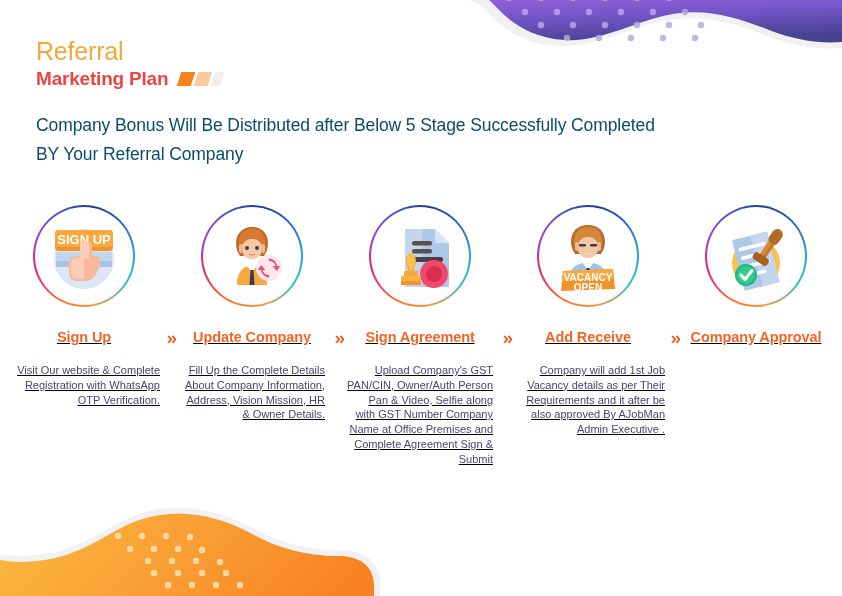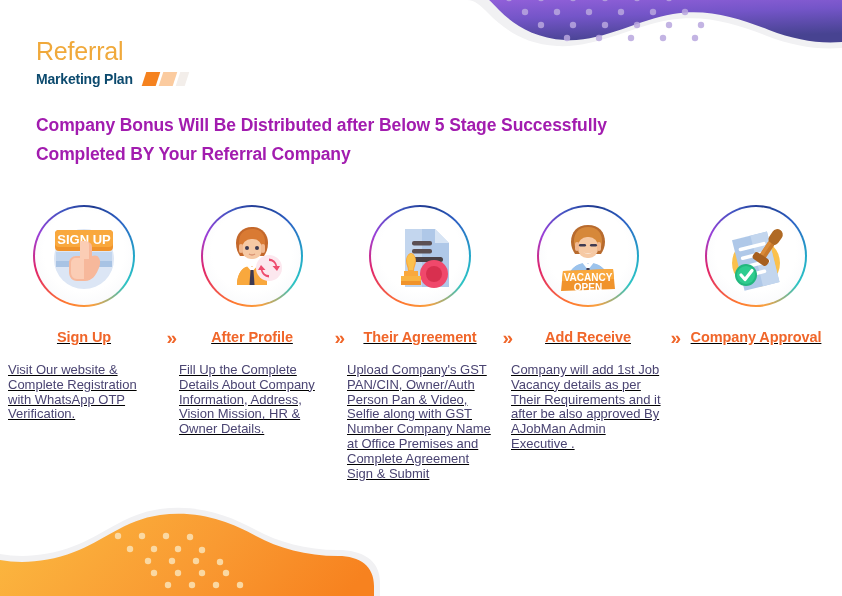--- a/index.html
+++ b/index.html
@@ -26,35 +26,35 @@
   #header { position: absolute; left: 36px; top: 36px; }
   #title-referral {
     font-size: 25px; font-weight: normal; color: #F0A93B;
     letter-spacing: -0.2px; line-height: 30px;
   }
   #title-row {
     display: flex; align-items: center; gap: 11px;
     margin-top: 1px;
   }
   #title-marketing-plan {
-    font-size: 14px; font-weight: bold; color: #0c4a6e;
+    font-size: 19px; font-weight: bold; color: #ef4444;
     letter-spacing: -0.2px; line-height: 24px;
   }
   .accent-bars { display: flex; gap: 3px; align-items: center; }
   .accent-bar {
     width: 14px; height: 14px;
     transform: skewX(-18deg);
   }
   .accent-bar.b1 { background: #F5821F; }
   .accent-bar.b2 { background: #FBCB9F; }
   .accent-bar.b3 { background: #F3EEEA; width: 9px; }
 
   #subheading {
     position: absolute; left: 36px; top: 111px;
-    font-size: 17.5px; font-weight: bold; color: #a21caf;
+    font-size: 17.5px; font-weight: normal; color: #0c4a6e;
     line-height: 28.5px; letter-spacing: -0.1px;
     width: 620px;
   }
 
   
   #steps {
     position: absolute; left: 0; top: 205px;
     width: 842px;
     display: flex;
     align-items: flex-start;
@@ -104,22 +104,22 @@
     letter-spacing: -0.1px; white-space: nowrap;
   }
   .chevron {
     position: absolute;
     right: -9px;
     font-size: 19px; font-weight: bold; color: #F0662A;
     line-height: 1;
   }
   .step-desc {
     margin-top: 18px;
-    font-size: 13px; color: #4A4472;
-    line-height: 14.8px; text-align: left;
+    font-size: 11px; color: #4A4472;
+    line-height: 14.8px; text-align: right;
     width: 152px;
     font-weight: normal;
   }
   .step-desc.narrow { width: 146px; }
   .step-desc.wide { width: 154px; }
 </style>
 </head>
 <body>
 
 <div id="page">
@@ -266,21 +266,21 @@
             <path d="M41.5 57 L44.5 57 L45.5 72 L40.5 72 Z" fill="#3E3A52"></path>
             <circle cx="60" cy="55" r="13" fill="#FCE7EE"></circle>
             <path d="M60 48 A7 7 0 0 1 66.5 53 L63.5 53 L68 58 L71 53 L68.2 53
                      A9.5 9.5 0 0 0 60 45.5 Z" fill="#EE4C6E"></path>
             <path d="M60 62 A7 7 0 0 1 53.5 57 L56.5 57 L52 52 L49 57 L51.8 57
                      A9.5 9.5 0 0 0 60 64.5 Z" fill="#EE4C6E"></path>
           </svg>
         </div>
       </div>
       <div class="step-label-row">
-        <span class="step-label">After Profile</span>
+        <span class="step-label">Update Company</span>
         <span class="chevron">»</span>
       </div>
       <div class="step-desc narrow">Fill Up the Complete Details About Company Information, Address, Vision Mission, HR &amp; Owner Details.</div>
     </div>
 
     <div class="step">
       <div class="icon-ring">
         <div class="icon-inner">
           <svg width="86" height="86" viewBox="0 0 86 86">
             <path d="M28 16 L58 16 L72 30 L72 74 L28 74 Z" fill="#C3D6EE"></path>
@@ -295,21 +295,21 @@
             <path d="M24 63 L44 63 L44 68 L24 68 Z" fill="#F9B342"></path>
             <path d="M29 48 C29 43 32 40 34 40 L34 40 C36 40 39 43 39 48
                      C39 52 37 54 37 58 L41 58 L41 63 L27 63 L27 58 L31 58
                      C31 54 29 52 29 48 Z" fill="#F9A83D"></path>
             <path d="M30 47 C30 43 32 41 34 41 C36 41 38 43 38 47
                      C38 51 36 53 36 57 L32 57 C32 53 30 51 30 47 Z" fill="#FBC14D"></path>
           </svg>
         </div>
       </div>
       <div class="step-label-row">
-        <span class="step-label">Their Agreement</span>
+        <span class="step-label">Sign Agreement</span>
         <span class="chevron">»</span>
       </div>
       <div class="step-desc narrow">Upload Company's GST PAN/CIN, Owner/Auth Person Pan &amp; Video, Selfie along with GST Number Company Name at Office Premises and Complete Agreement Sign &amp; Submit</div>
     </div>
 
     <div class="step">
       <div class="icon-ring">
         <div class="icon-inner">
           <svg width="86" height="86" viewBox="0 0 86 86">
             <path d="M43 12 C32 12 26 19 26 29 C26 34 28 38 30 41 L56 41

